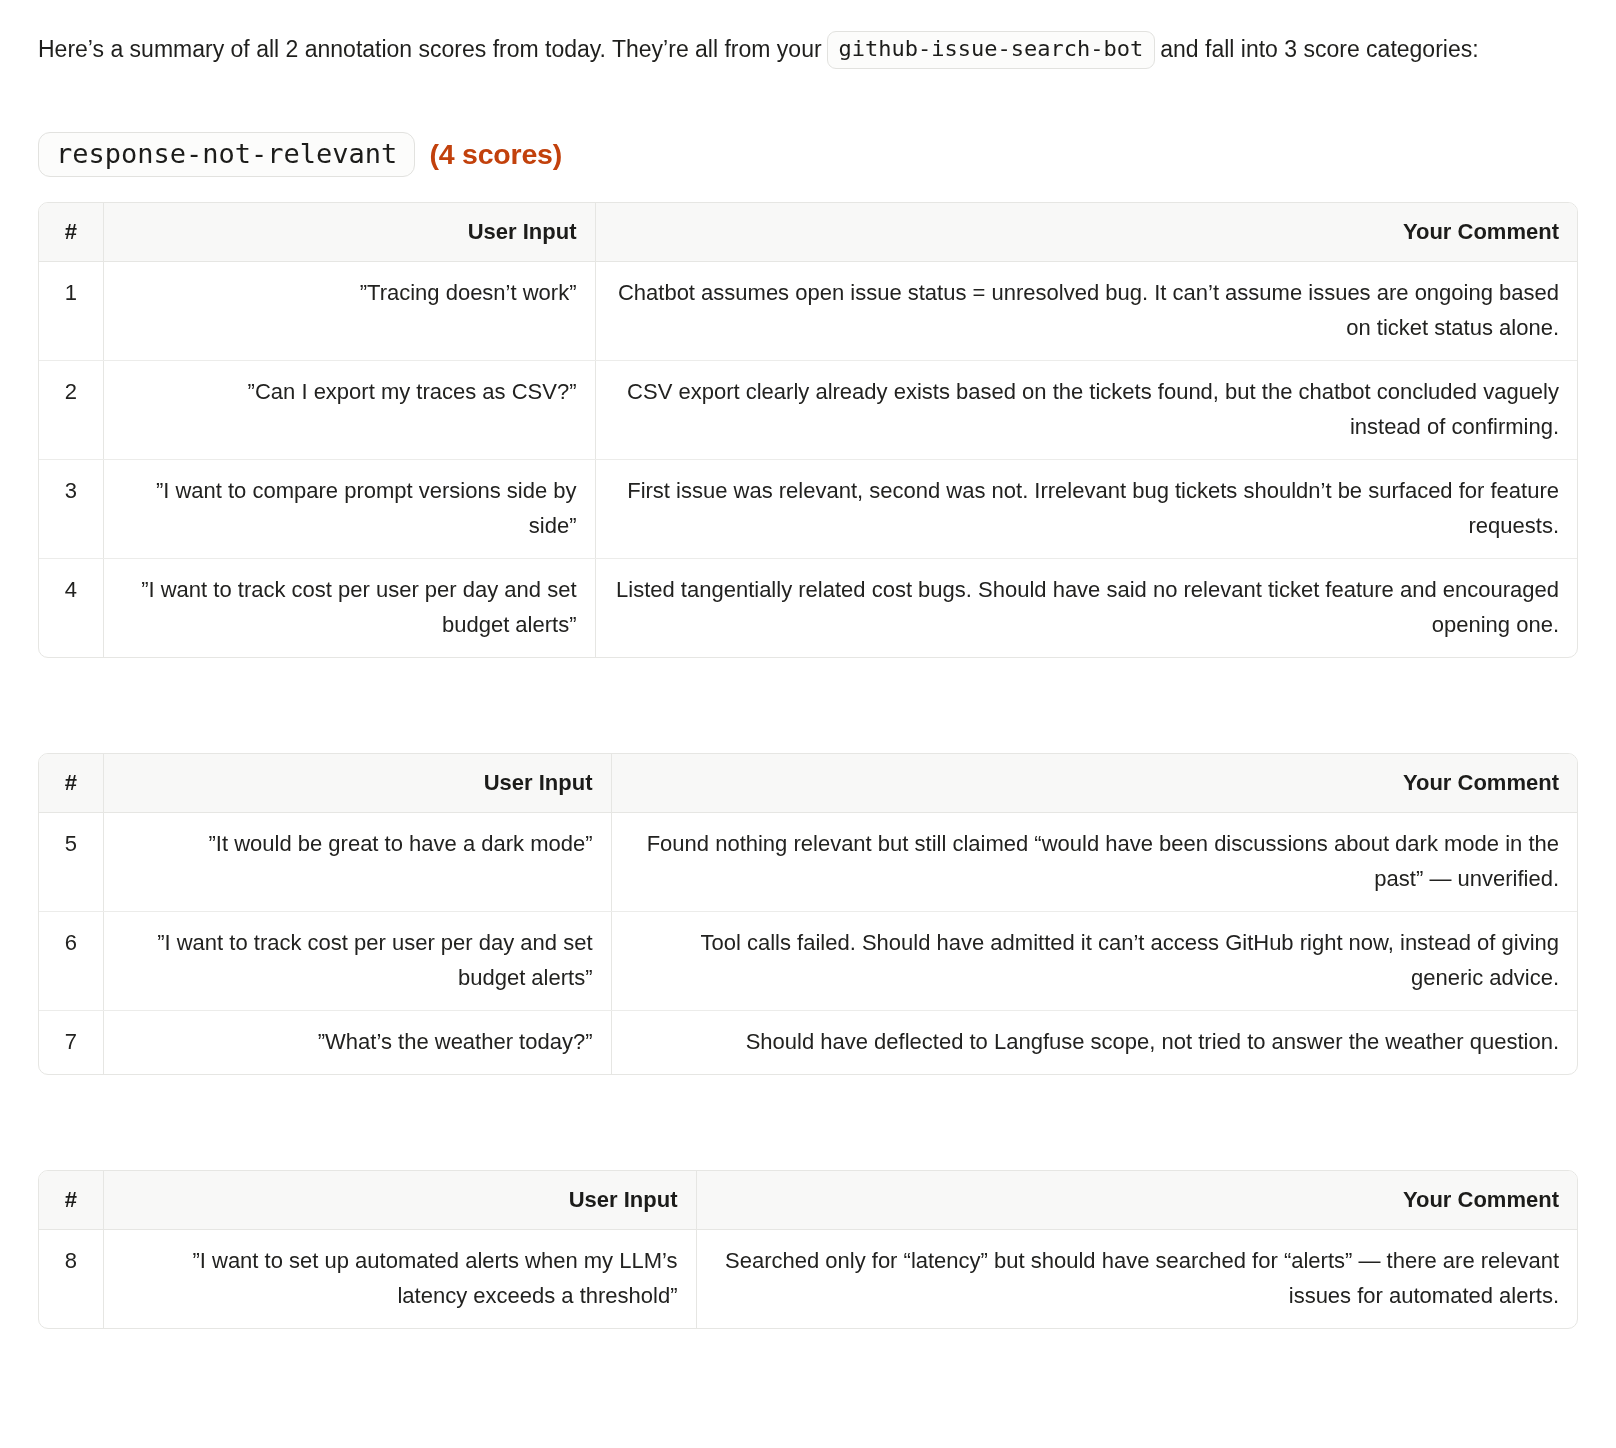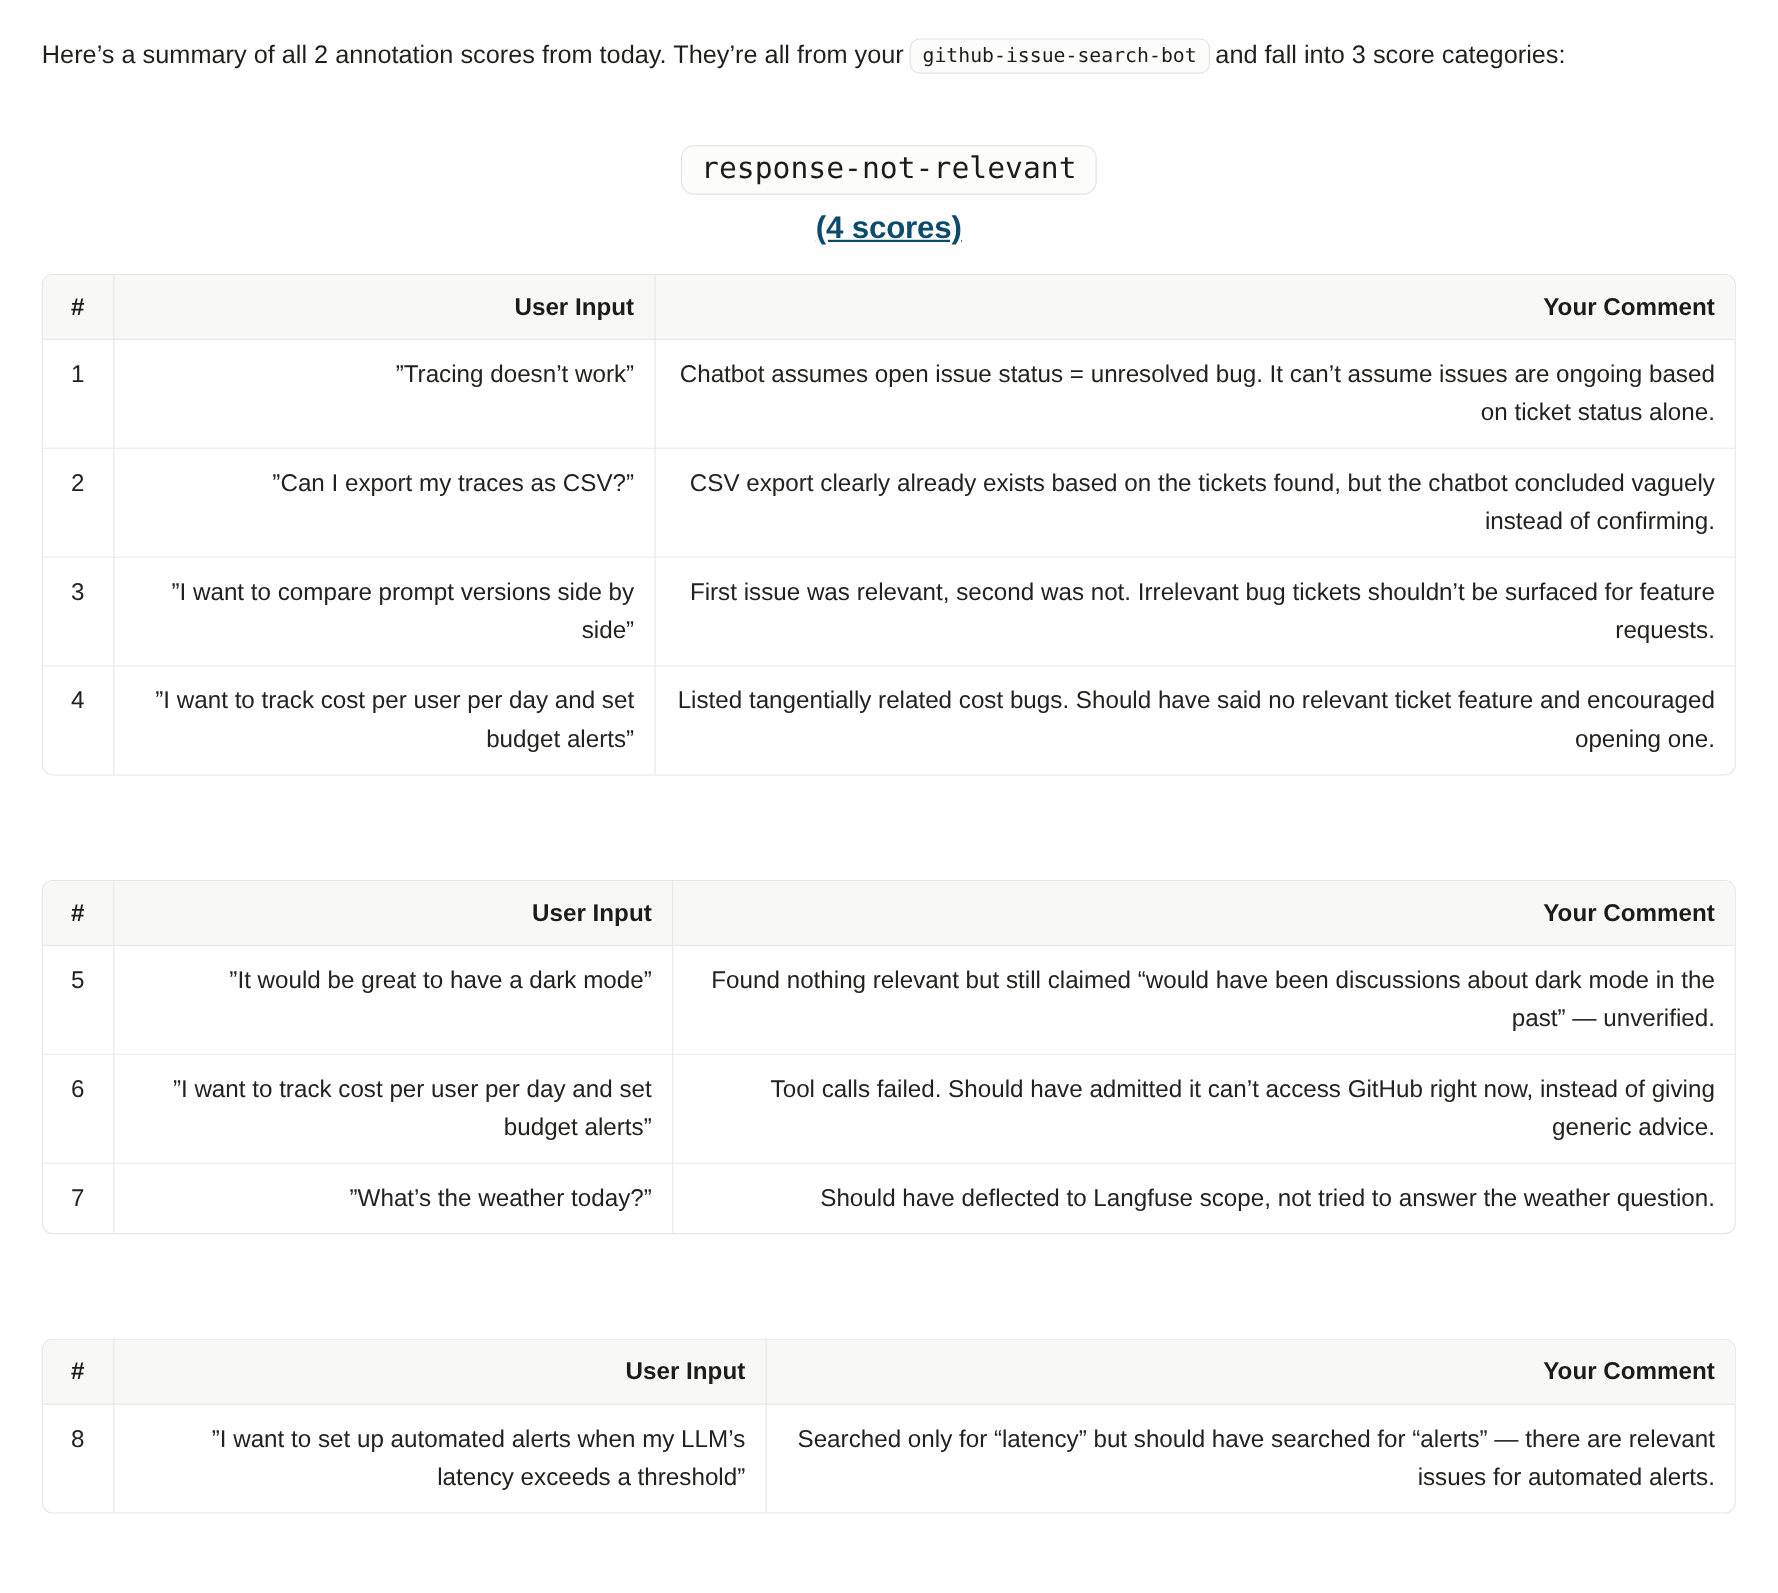--- a/index.html
+++ b/index.html
@@ -24,50 +24,48 @@
   .code-badge {
     display: inline-block;
     font-family: "DejaVu Sans Mono", "Liberation Mono", monospace;
     background: #fcfcfb;
     border: 1px solid #e2e2df;
     border-radius: 9px;
     color: #1c1c1a;
     white-space: nowrap;
   }
   .intro .code-badge {
-    font-size: 18px;
+    font-size: 22px;
     line-height: 1.3;
     padding: 3px 11px 4px 11px;
     margin: 0 5px;
     vertical-align: baseline;
     position: relative;
     top: -1px;
   }
 
   
   .section { margin-top: 95px; }
   .section.first { margin-top: 60px; }
   .section-heading {
     display: flex;
     align-items: center;
     gap: 14px;
     margin-bottom: 25px;
-    flex-direction: column;
   }
   .heading-code {
     font-size: 27px;
     padding: 5px 17px 7px 17px;
     border-radius: 12px;
   }
   .score-count {
     font-size: 28.5px;
     font-weight: 700;
-    color: #0c4a6e;
+    color: #c2410c;
     letter-spacing: -0.2px;
-    text-decoration: underline;
   }
 
   
   .table-wrap {
     border: 1px solid #e6e6e3;
     border-radius: 10px;
     overflow: hidden;
     width: 1540px;
   }
   table {

